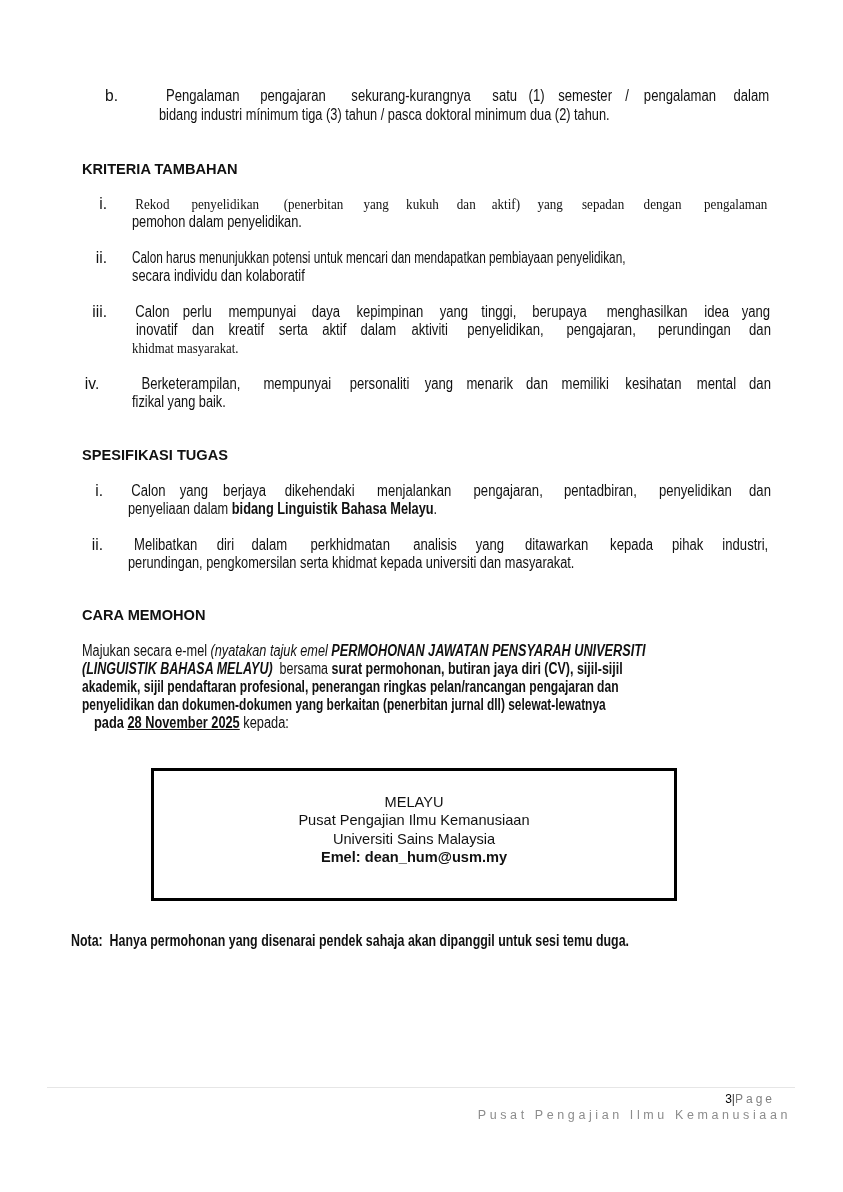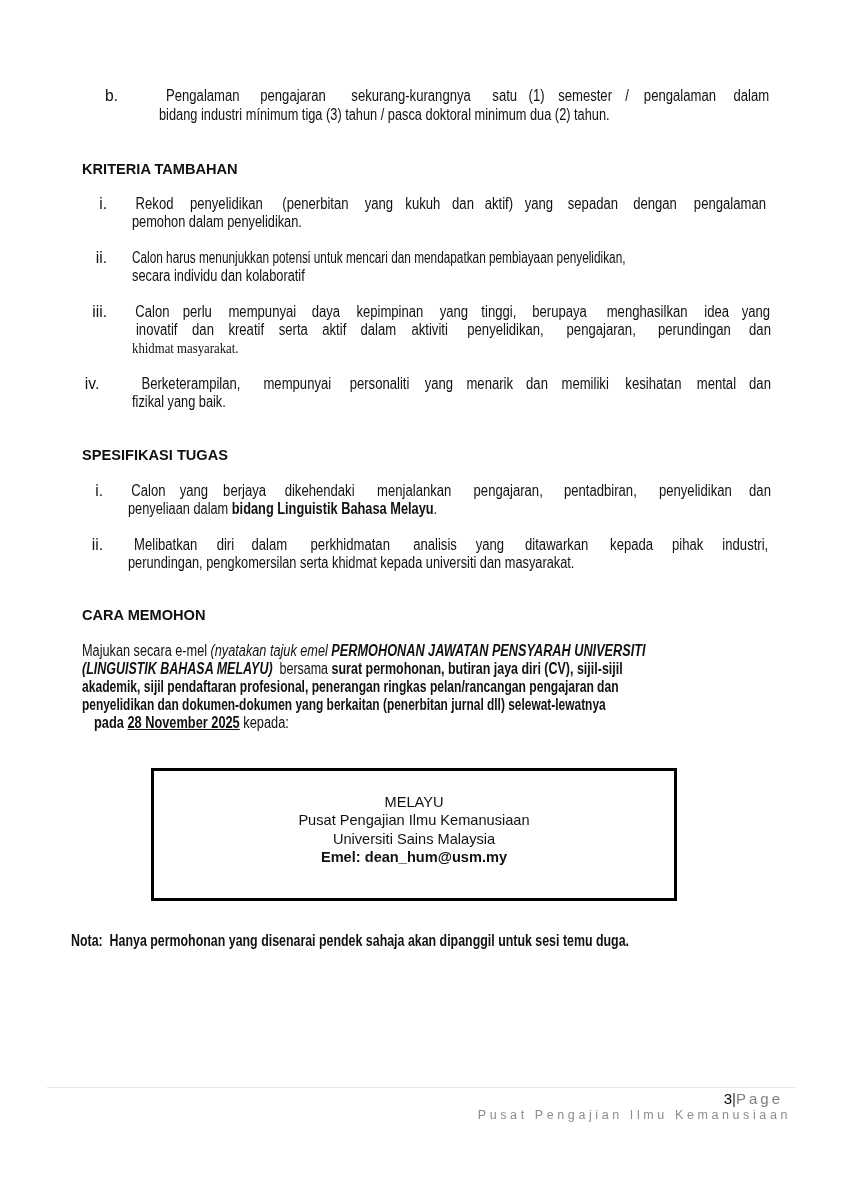--- a/index.html
+++ b/index.html
@@ -26,21 +26,21 @@
   i, .i { font-style: italic; }
 
   .addr-box {
     position: absolute; left: 151px; top: 768px; width: 520px; height: 127px;
     border: 3px solid #000; box-sizing: content-box;
   }
   .addr-line { text-align: center; font-size: 14.6px; line-height: 18.4px; }
   .addr-inner { position: absolute; left: 0; right: 0; top: 22px; }
 
   .footer-rule { position: absolute; left: 47px; top: 1087px; width: 748px; height: 1px; background: #e6e6e6; }
-  .page-num { position: absolute; right: 60px; top: 1090px; font-size: 15px; line-height: 18px; color: #000; }
+  .page-num { position: absolute; right: 68px; top: 1090px; font-size: 12px; line-height: 18px; color: #000; }
   .page-num .sep { color: #333; }
   .page-num .pg { color: #808080; letter-spacing: 3px; }
   .footer-org { position: absolute; right: 52px; top: 1108px; font-size: 12.5px; color: #8c8c8c; letter-spacing: 3.6px; }
 </style>
 </head>
 <body>
 
 <div class="page">
 
   <div class="marker" style="left:105px; top:87px; width:auto; text-align:left;">b.</div>
@@ -53,21 +53,21 @@
       <span class="w" style="display: inline-block; transform: scaleX(0.84); transform-origin: center center;">semester</span>
       <span class="w" style="display: inline-block; transform: scaleX(0.84); transform-origin: center center;">/</span>
       <span class="w" style="display: inline-block; transform: scaleX(0.84); transform-origin: center center;">pengalaman</span>
       <span class="w" style="display: inline-block; transform: scaleX(0.84); transform-origin: center center;">dalam</span>
     </div>
   <div class="ln" style="left:159px; top:106px;"><span class="cond">bidang industri mínimum tiga (3) tahun / pasca doktoral minimum dua (2) tahun.</span></div>
 
   <div class="heading u" style="left:82px; top:160px;">KRITERIA TAMBAHAN</div>
 
   <div class="marker" style="left:77px; top:195px;">i.</div>
-  <div class="ln j" style="left:132px; top:195px; width:641px;">
+  <div class="ln j" style="left:132px; top:195px; width:641px;font-family:Liberation Serif, serif;">
       <span class="w" style="display: inline-block; transform: scaleX(0.84); transform-origin: center center;">Rekod</span>
       <span class="w" style="display: inline-block; transform: scaleX(0.84); transform-origin: center center;">penyelidikan</span>
       <span class="w" style="display: inline-block; transform: scaleX(0.84); transform-origin: center center;">(penerbitan</span>
       <span class="w" style="display: inline-block; transform: scaleX(0.84); transform-origin: center center;">yang</span>
       <span class="w" style="display: inline-block; transform: scaleX(0.84); transform-origin: center center;">kukuh</span>
       <span class="w" style="display: inline-block; transform: scaleX(0.84); transform-origin: center center;">dan</span>
       <span class="w" style="display: inline-block; transform: scaleX(0.84); transform-origin: center center;">aktif)</span>
       <span class="w" style="display: inline-block; transform: scaleX(0.84); transform-origin: center center;">yang</span>
       <span class="w" style="display: inline-block; transform: scaleX(0.84); transform-origin: center center;">sepadan</span>
       <span class="w" style="display: inline-block; transform: scaleX(0.84); transform-origin: center center;">dengan</span>

